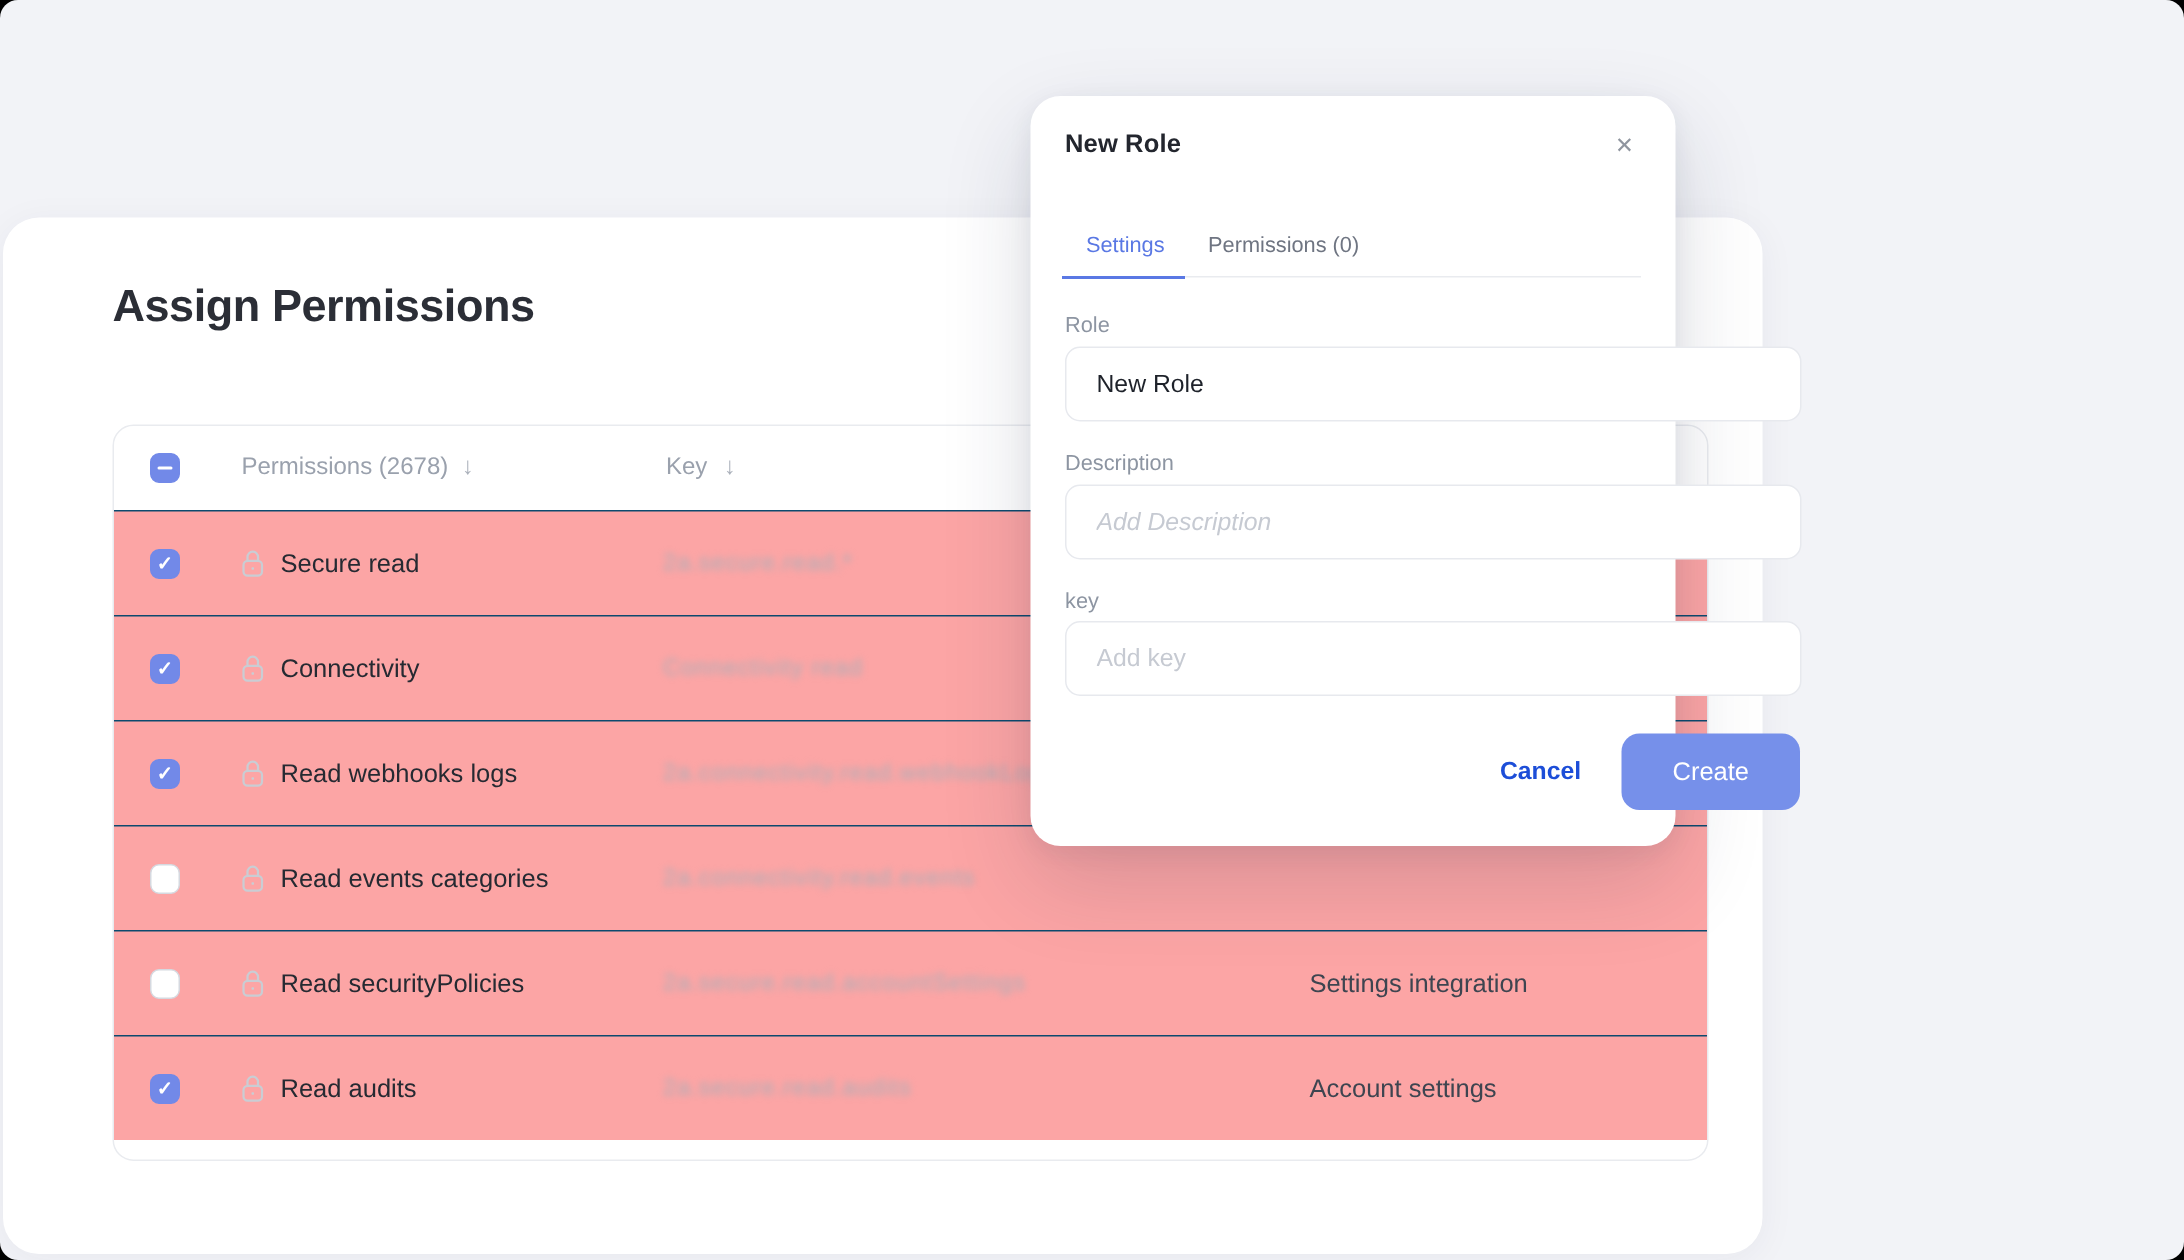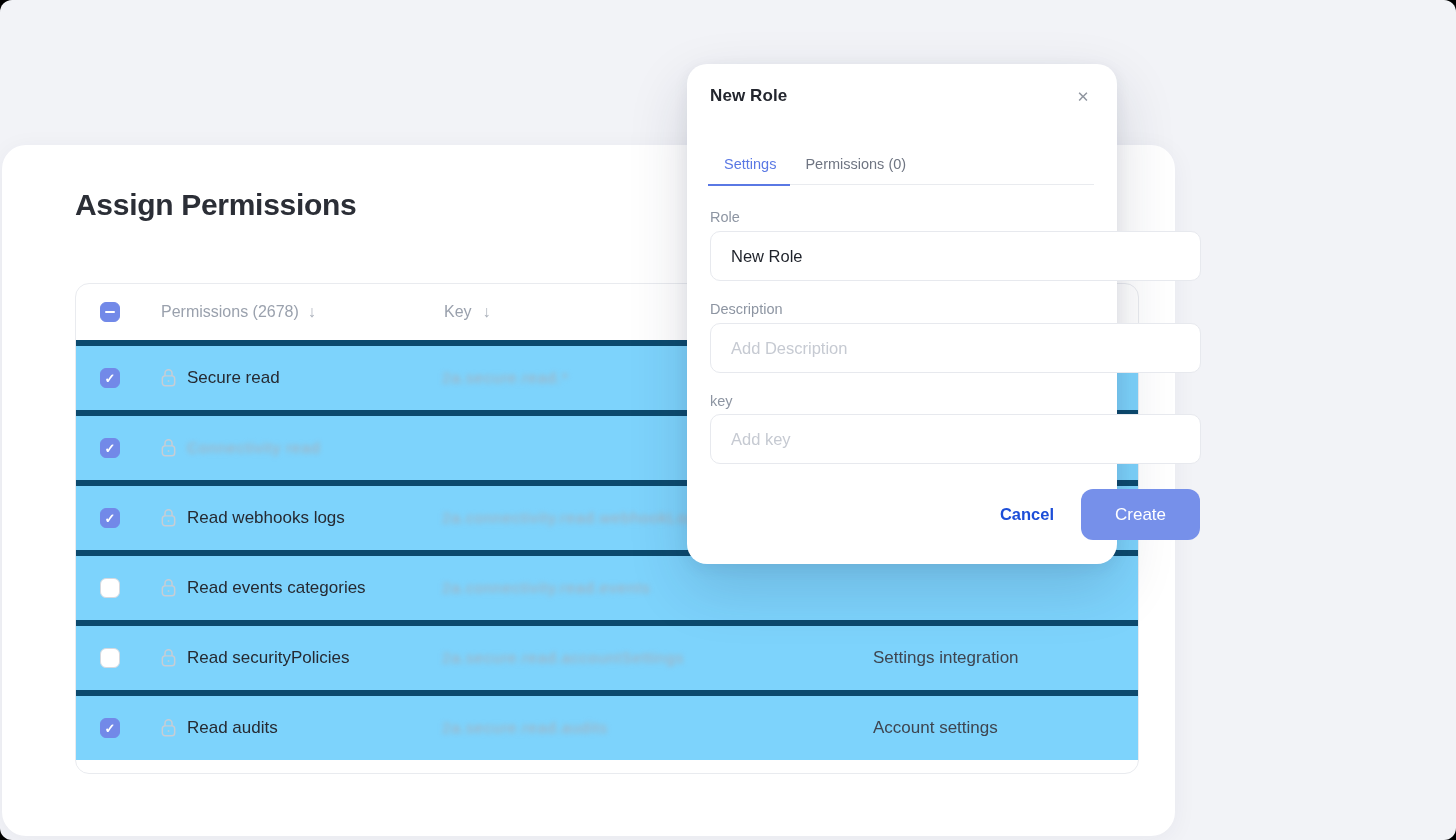--- a/index.html
+++ b/index.html
@@ -27,23 +27,23 @@
   }
   .thead {
     position:relative; height:56px; display:flex; align-items:center; padding-left:24px;
   }
   .th-label { color:#9aa1ad; font-size:16px; }
   .th-perm-group { display:flex; align-items:center; gap:9px; margin-left:41px; }
   .th-key-group { position:absolute; left:368px; top:0; height:100%; display:flex; align-items:center; gap:11px; }
   .sort-arrow { color:#abb1bb; font-size:16px; line-height:1; }
 
   .row {
-    position:relative; height:70px; border-top:6px solid #0c4a6e;
+    position:relative; height:70px; border-top:1px solid #0c4a6e;
     display:grid; grid-template-columns:60px 27px 255px 431px auto;
-    align-items:center; padding-left:24px; background:#7dd3fc;
+    align-items:center; padding-left:24px; background:#fca5a5;
   }
   .row-name { color:#262a32; font-size:17px; }
   .row-key {
     color:#a9aeb8; font-size:15.5px; letter-spacing:0.8px;
     filter:blur(2.6px); white-space:nowrap; overflow:visible;
   }
   .row-cat { color:#3e4550; font-size:17px; }
 
   .cb {
     width:20px; height:20px; border-radius:6px; background:#fff;
@@ -89,21 +89,21 @@
   .lbl-key  { top:329px; }
 
   .field-input {
     position:absolute; left:23px; width:491px; height:50px;
     border:1px solid #e7e9ee; border-radius:10px; background:#fff;
     padding:0 20px; font-size:16.5px; color:#1e222a; outline:none;
     font-family:"Liberation Sans", sans-serif;
   }
   .field-input::placeholder { color:#c6cad2; }
   .inp-name { top:167px; }
-  .inp-desc { top:259px; }
+  .inp-desc { top:259px;font-style:italic; }
   .inp-key  { top:350px; }
 
   .cancel-btn {
     position:absolute; left:310px; top:425px; width:60px; height:51px;
     background:none; border:none; font-size:16.5px; font-weight:700; color:#1d4ed8;
     cursor:pointer; font-family:"Liberation Sans", sans-serif;
   }
   .create-btn {
     position:absolute; left:394px; top:425px; width:119px; height:51px;
     background:#7690ea; border:none; border-radius:12px;
@@ -149,20 +149,21 @@
 
       <div class="row">
         <span class="cb" data-checked="true"></span>
         <span class="lock-icon">
           <svg width="17" height="20" viewBox="0 0 16 18" fill="none" stroke="#c9cdd4" stroke-width="1.4">
               <path d="M4.7 7V4.6a3.3 3.3 0 0 1 6.6 0V7"></path>
               <rect x="2.2" y="7" width="11.6" height="9.3" rx="2.6"></rect>
               <rect x="7.2" y="11" width="1.6" height="1.6" rx="0.5" fill="#c9cdd4" stroke="none"></rect>
             </svg>
         </span>
+        <span class="row-name">Connectivity</span>
         <span class="row-key">Connectivity read</span>
         <span class="row-cat"></span>
       </div>
 
       <div class="row">
         <span class="cb" data-checked="true"></span>
         <span class="lock-icon">
           <svg width="17" height="20" viewBox="0 0 16 18" fill="none" stroke="#c9cdd4" stroke-width="1.4">
               <path d="M4.7 7V4.6a3.3 3.3 0 0 1 6.6 0V7"></path>
               <rect x="2.2" y="7" width="11.6" height="9.3" rx="2.6"></rect>

